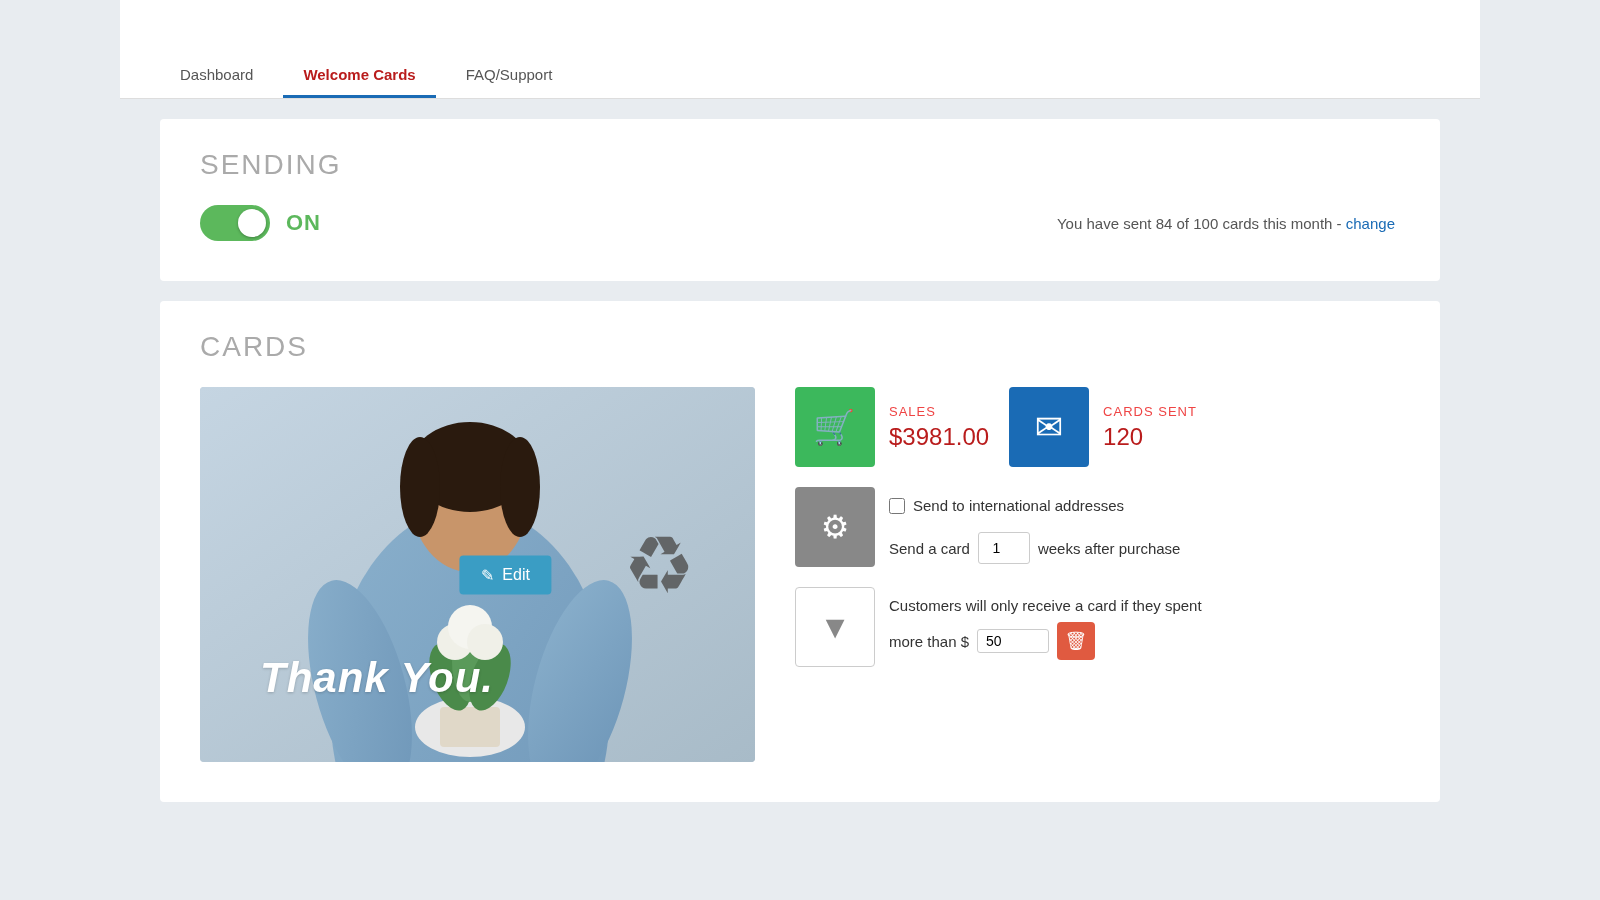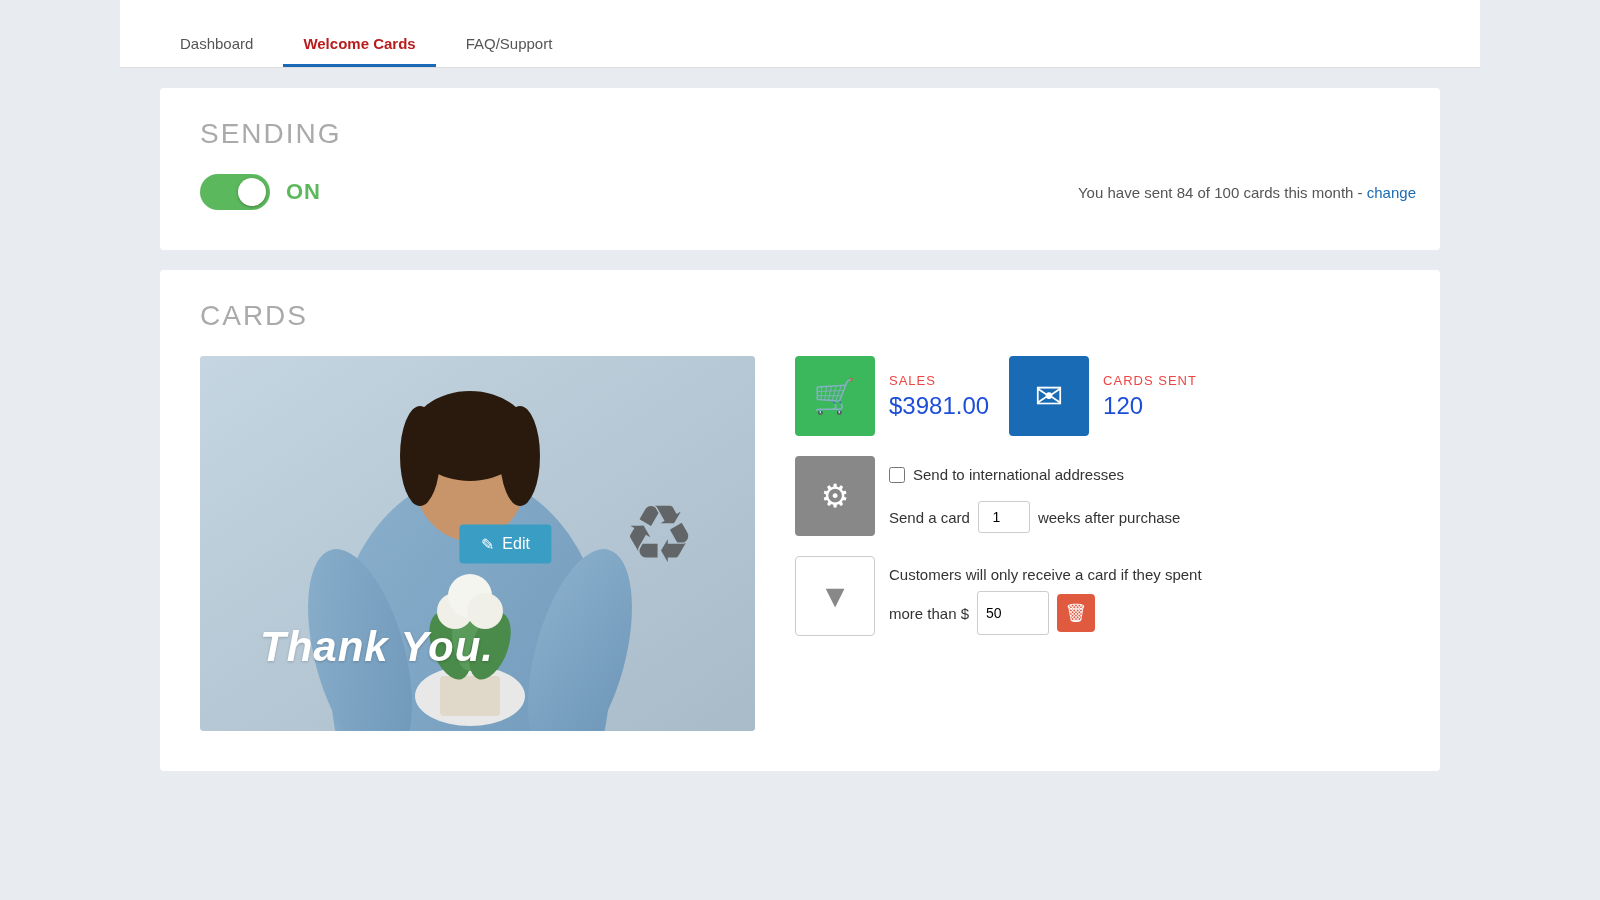--- a/index.html
+++ b/index.html
@@ -17,21 +17,21 @@
       padding: 0;
     }
 
     
     .nav-tabs {
       background: #fff;
       display: flex;
       align-items: flex-end;
       padding: 0 40px;
       border-bottom: 1px solid #ddd;
-      height: 68px;
+      height: 99px;
     }
 
     .nav-tab {
       padding: 12px 20px;
       cursor: pointer;
       font-size: 15px;
       color: #555;
       border-bottom: 3px solid transparent;
       margin-right: 10px;
       text-decoration: none;
@@ -42,21 +42,21 @@
       color: #b91c1c;
       font-weight: 700;
       border-bottom: 3px solid #1a6bb5;
     }
 
     
     .section-card {
       background: #fff;
       border-radius: 4px;
       margin: 20px 40px;
-      padding: 30px 24px 40px 40px;
+      padding: 30px 45px 40px 40px;
     }
 
     .section-title {
       font-size: 28px;
       font-weight: 400;
       color: #aaa;
       letter-spacing: 2px;
       text-transform: uppercase;
       margin-bottom: 24px;
     }
@@ -233,21 +233,21 @@
     .stat-label {
       font-size: 13px;
       color: #ef4444;
       text-transform: uppercase;
       letter-spacing: 1px;
       margin-bottom: 4px;
     }
     .stat-value {
       font-size: 24px;
       font-weight: 500;
-      color: #1d4ed8;
+      color: #b91c1c;
     }
 
     
     .settings-block {
       display: flex;
       align-items: flex-start;
       gap: 14px;
     }
 
     .settings-icon-box {
@@ -334,21 +334,21 @@
     .filter-row2 {
       display: flex;
       align-items: center;
       gap: 8px;
       font-size: 15px;
       color: #333;
     }
 
     .filter-input {
       width: 72px;
-      height: 44px;
+      height: 24px;
       border: 1px solid #ccc;
       border-radius: 3px;
       padding: 0 8px;
       font-size: 14px;
     }
 
     .delete-btn {
       width: 38px;
       height: 38px;
       background: #e05a40;

